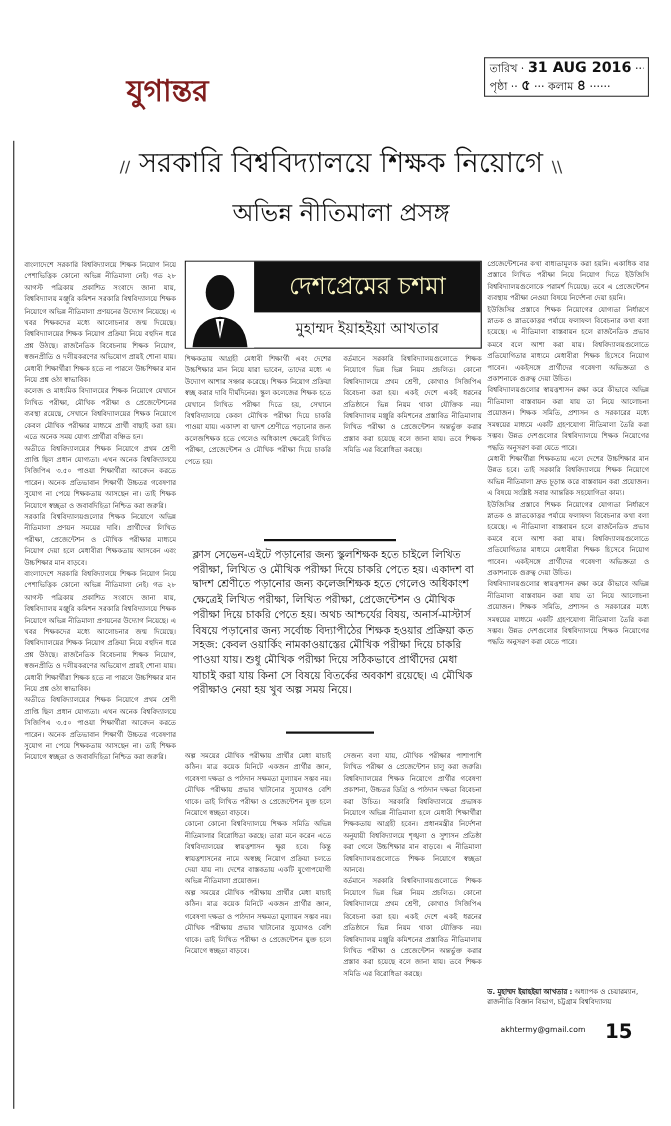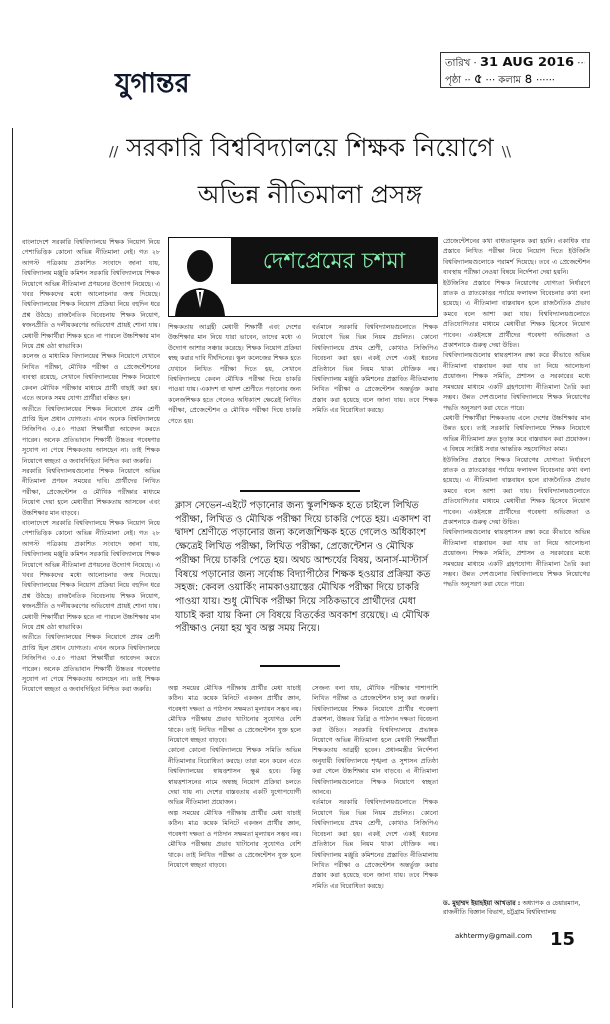--- a/index.html
+++ b/index.html
@@ -1,35 +1,35 @@
 <!DOCTYPE html>
 <html><head>
 <meta charset="utf-8">
 <style>
   html,body{margin:0;padding:0;background:#fff;}
   body{width:610px;height:1024px;position:relative;overflow:hidden;font-family:"DejaVu Sans",sans-serif;color:#111;}
   .abs{position:absolute;}
-  .masthead{left:115px;top:62px;font-size:27px;font-weight:bold;letter-spacing:0px;color:#0f172a;}
+  .masthead{left:115px;top:62px;font-size:27px;font-weight:bold;letter-spacing:0px;color:#7f1d1d;}
   .stamp{left:440px;top:52px;width:150px;height:36px;border:1px solid #333;font-size:10px;line-height:16px;padding:1px 4px;box-sizing:border-box;}
   .stamp .row{white-space:nowrap;overflow:hidden;}
   .stamp .big{font-size:13px;font-weight:bold;}
   .vrule{left:12px;top:128px;width:1px;height:880px;background:#222;}
   .headline1{left:30px;top:131px;width:560px;text-align:center;font-size:25px;line-height:34px;white-space:nowrap;}
-  .headline2{left:30px;top:178px;width:560px;text-align:center;font-size:25px;line-height:34px;white-space:nowrap;}
+  .headline2{left:30px;top:178px;width:560px;text-align:center;font-size:22px;line-height:34px;white-space:nowrap;}
   .col{font-size:6.3px;line-height:10.4px;text-align:justify;color:#1a1a1a;overflow:hidden;}
   .col p{margin:0;}
   .colL{left:22px;top:237px;width:138px;height:763px;}
   .colC1{left:168px;top:322px;width:133px;height:168px;}
   .colC2{left:312px;top:322px;width:126px;height:168px;}
   .colC1b{left:168px;top:683px;width:133px;height:320px;}
   .colC2b{left:312px;top:683px;width:126px;height:320px;}
   .colR{left:443px;top:236px;width:147px;height:672px;}
   .byline-box{left:168px;top:237px;width:270px;height:80px;border:1.5px solid #111;box-sizing:border-box;}
   .byline-photo{left:0;top:0;width:62px;height:78px;background:#fff;}
-  .byline-title{left:62px;top:0;width:206px;height:46px;background:#111;color:#86efac;font-size:22px;line-height:46px;text-align:center;white-space:nowrap;}
+  .byline-title{left:62px;top:0;width:206px;height:46px;background:#111;color:#fef9c3;font-size:22px;line-height:46px;text-align:center;white-space:nowrap;}
   .byline-name{left:62px;top:47px;width:206px;height:30px;font-size:13px;line-height:30px;text-align:center;white-space:nowrap;}
   .rule-top{left:240px;top:490px;width:120px;height:2px;background:#111;}
   .pullquote{left:175px;top:498px;width:258px;font-size:9.6px;line-height:13.7px;text-align:left;}
   .rule-bot{left:260px;top:665px;width:80px;height:2px;background:#111;}
   .author-note{left:443px;top:898px;width:147px;font-size:6.3px;line-height:9px;}
   .author-note b{font-weight:bold;}
   .email{left:443px;top:932px;font-size:7px;margin-left:12px;}
   .pagemark{left:550px;top:928px;font-size:18px;font-weight:bold;}
   .tick{font-size:14px;color:#333;}
 </style>
@@ -72,20 +72,21 @@
 <div class="abs byline-box">
   <div class="abs byline-photo">
     <svg width="62" height="78" viewBox="0 0 62 78">
       <ellipse cx="31" cy="28" rx="13" ry="16" fill="#111"></ellipse>
       <path d="M6 78 Q8 52 31 50 Q54 52 56 78 Z" fill="#111"></path>
       <path d="M27 52 L31 70 L35 52 Z" fill="#fff"></path>
       <path d="M30 54 L31 66 L32 54 Z" fill="#111"></path>
     </svg>
   </div>
   <div class="abs byline-title">দেশপ্রেমের চশমা</div>
+  <div class="abs byline-name">মুহাম্মদ ইয়াহইয়া আখতার</div>
 </div>
 
 <div class="abs col colC1">
   <p>শিক্ষকতায় আগ্রহী মেধাবী শিক্ষার্থী এবং দেশের উচ্চশিক্ষার মান নিয়ে যারা ভাবেন, তাদের মধ্যে এ উদ্যোগ আশার সঞ্চার করেছে। শিক্ষক নিয়োগ প্রক্রিয়া স্বচ্ছ করার দাবি দীর্ঘদিনের। স্কুল কলেজের শিক্ষক হতে যেখানে লিখিত পরীক্ষা দিতে হয়, সেখানে বিশ্ববিদ্যালয়ে কেবল মৌখিক পরীক্ষা দিয়ে চাকরি পাওয়া যায়। একাদশ বা দ্বাদশ শ্রেণীতে পড়ানোর জন্য কলেজশিক্ষক হতে গেলেও অধিকাংশ ক্ষেত্রেই লিখিত পরীক্ষা, প্রেজেন্টেশন ও মৌখিক পরীক্ষা দিয়ে চাকরি পেতে হয়।</p>
 </div>
 <div class="abs col colC2">
   <p>বর্তমানে সরকারি বিশ্ববিদ্যালয়গুলোতে শিক্ষক নিয়োগে ভিন্ন ভিন্ন নিয়ম প্রচলিত। কোনো বিশ্ববিদ্যালয়ে প্রথম শ্রেণী, কোথাও সিজিপিএ বিবেচনা করা হয়। একই দেশে একই ধরনের প্রতিষ্ঠানে ভিন্ন নিয়ম থাকা যৌক্তিক নয়। বিশ্ববিদ্যালয় মঞ্জুরি কমিশনের প্রস্তাবিত নীতিমালায় লিখিত পরীক্ষা ও প্রেজেন্টেশন অন্তর্ভুক্ত করার প্রস্তাব করা হয়েছে বলে জানা যায়। তবে শিক্ষক সমিতি এর বিরোধিতা করছে।</p>
 </div>
 
 <div class="abs rule-top"></div>

